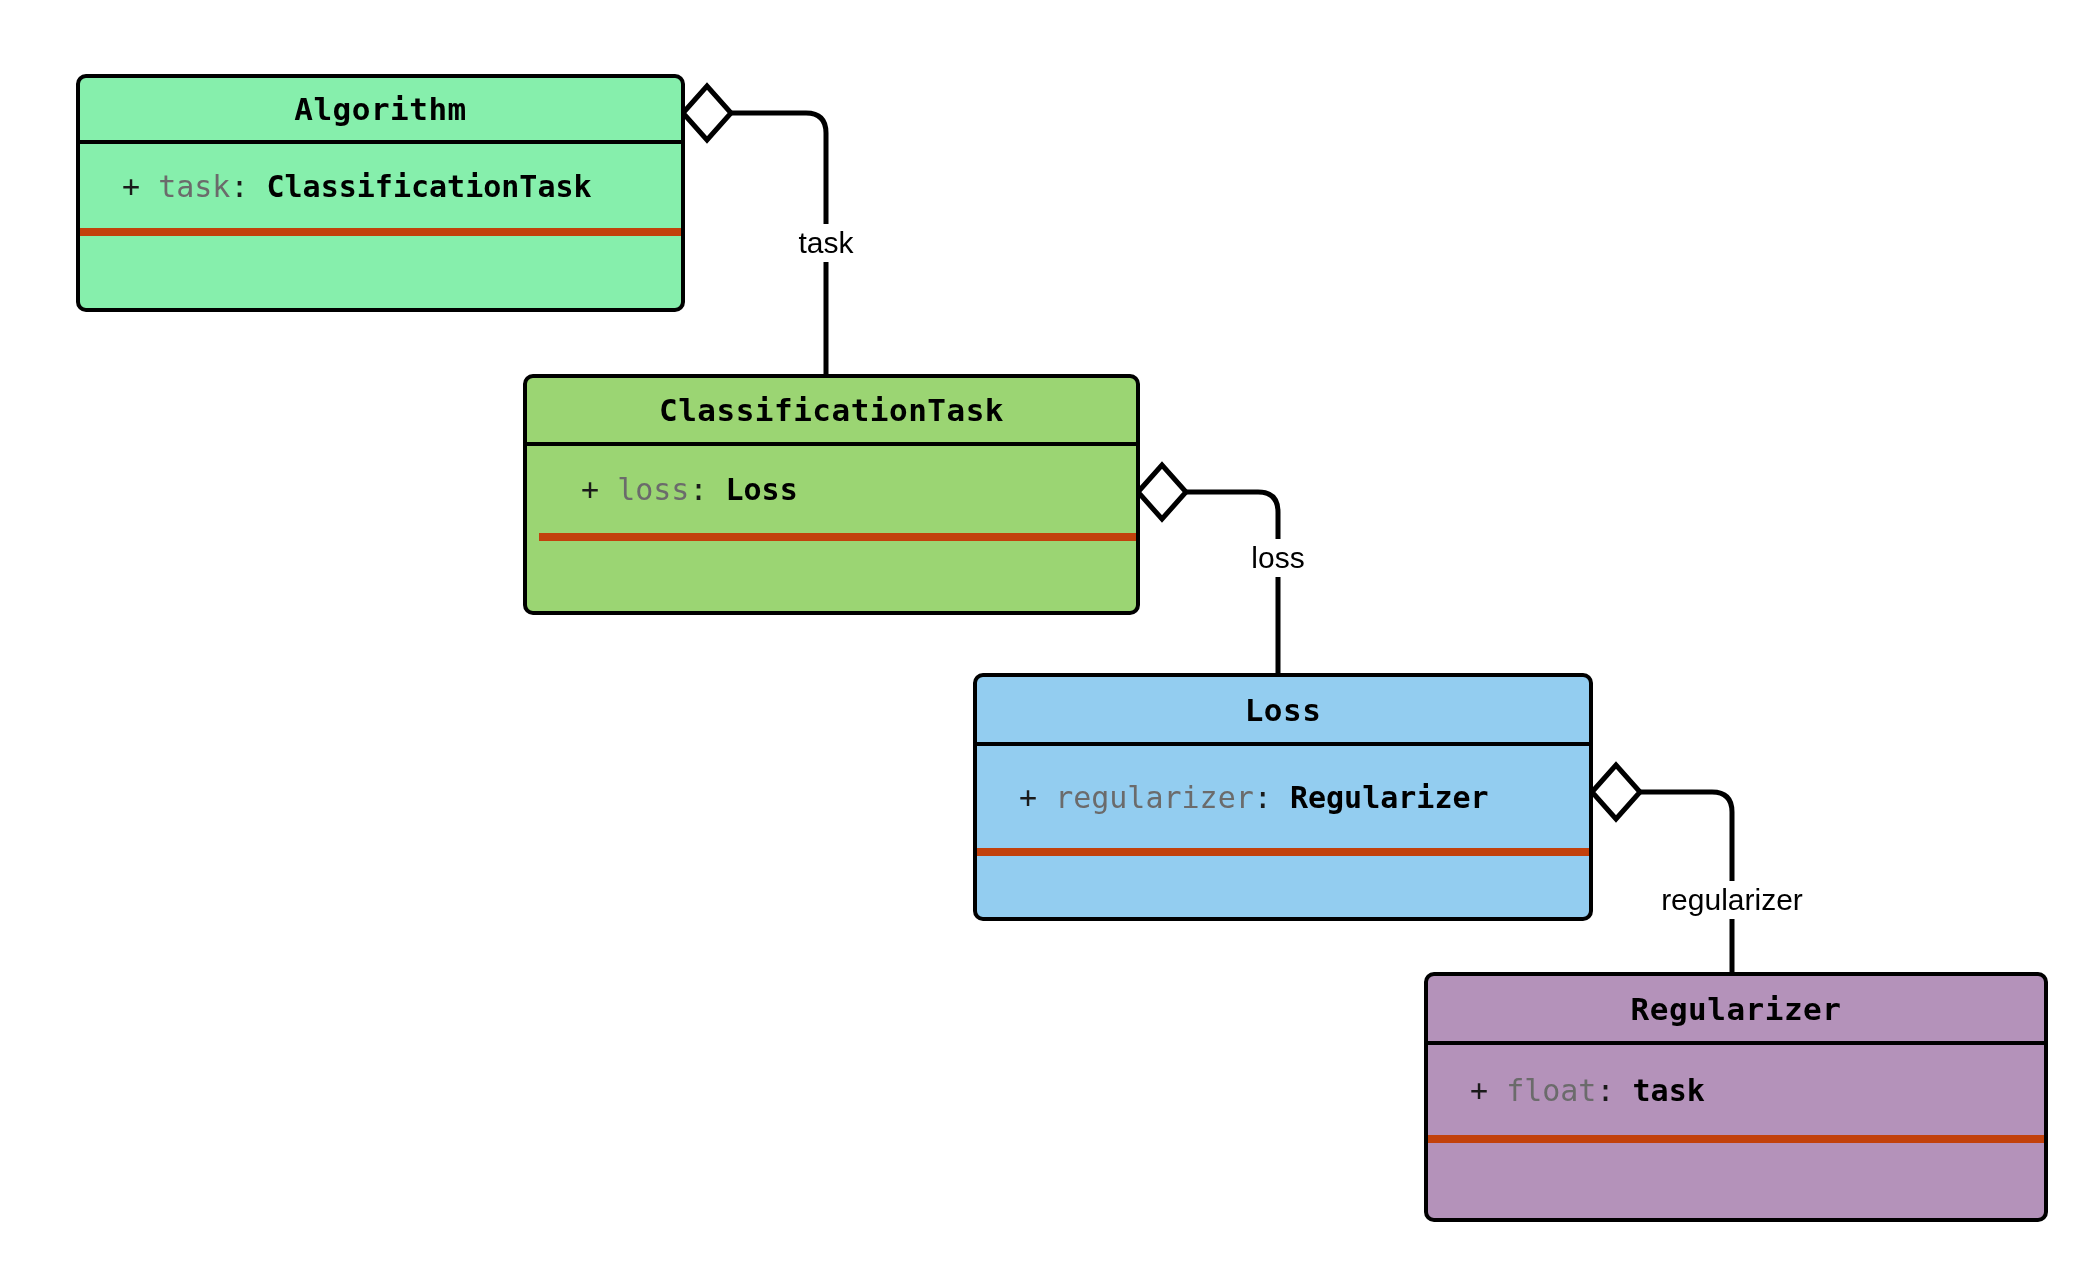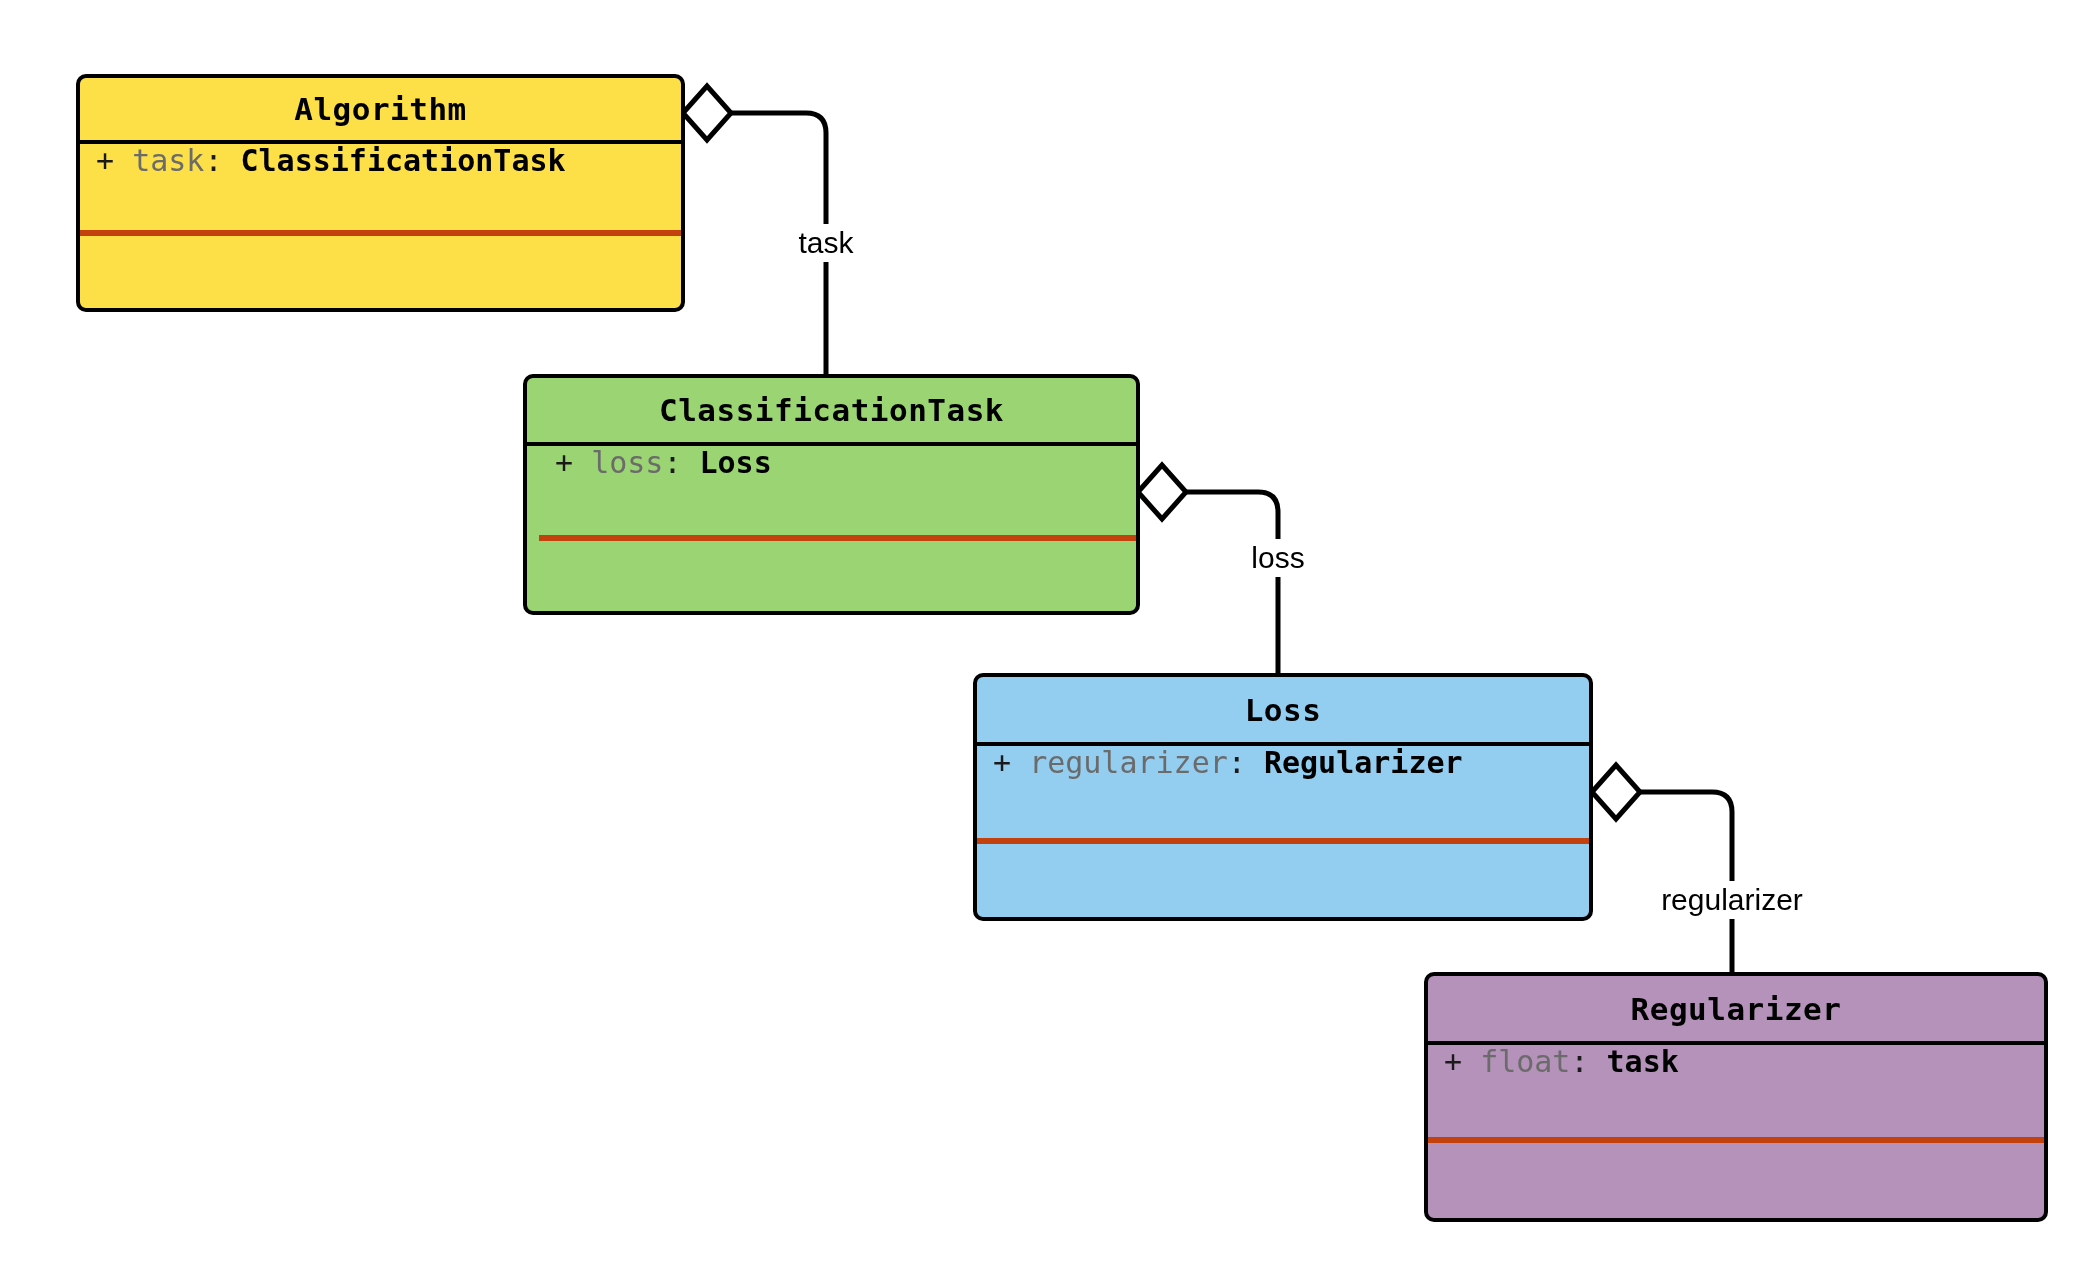--- a/index.html
+++ b/index.html
@@ -34,25 +34,25 @@
     font-weight: bold;
     font-size: 31px;
     letter-spacing: 0.5px;
     color: #000000;
     display: flex;
     align-items: center;
     justify-content: center;
     border-bottom: 4px solid #000000;
   }
   .uml-class .cls-attrs {
-    border-bottom: 6px solid #c2410c;
+    border-bottom: 8px solid #c2410c;
     display: flex;
     flex-direction: column;
-    justify-content: flex-start;
-    padding-left: 16px;
+    justify-content: center;
+    padding-left: 42px;
   }
   .uml-class .cls-methods {
     flex: 1 1 auto;
   }
   .attr-row {
     font-family: "DejaVu Sans Mono", "Liberation Mono", monospace;
     font-size: 30px;
     white-space: nowrap;
     line-height: 1.1;
     color: #111111;
@@ -100,37 +100,37 @@
         <path d="M 1640 792 L 1712 792 Q 1732 792 1732 812 L 1732 972" fill="none" stroke="#000000" stroke-width="5" stroke-linecap="butt"></path>
         <polygon points="1592,792 1616,765 1640,792 1616,819" fill="#ffffff" stroke="#000000" stroke-width="5" stroke-linejoin="miter"></polygon>
       </g>
     </svg>
   <div id="edge-labels">
       <div class="edge-label" style="left: 826px; top: 243px;">task</div>
       <div class="edge-label" style="left: 1278px; top: 558px;">loss</div>
       <div class="edge-label" style="left: 1732px; top: 900px;">regularizer</div>
     </div>
   <div id="class-layer">
-      <div class="uml-class" style="left: 76px; top: 74px; width: 609px; height: 238px; background: #fde047;">
+      <div class="uml-class" style="left: 76px; top: 74px; width: 609px; height: 238px; background: #86efac;">
         <div class="cls-title" style="height: 66px;">Algorithm</div>
         <div class="cls-attrs" style="height: 92px;">
           <div class="attr-row"><span class="attr-vis">+</span>&nbsp;<span class="attr-name">task</span><span class="attr-colon">:</span>&nbsp;<span class="attr-type">ClassificationTask</span></div>
         </div>
         <div class="cls-methods"></div>
       </div>
       <div class="uml-class" style="left: 523px; top: 374px; width: 617px; height: 241px; background: rgb(155, 213, 115);">
         <div class="cls-title" style="height: 68px;">ClassificationTask</div>
         <div class="cls-attrs" style="height: 95px; margin-left: 12px;">
           <div class="attr-row"><span class="attr-vis">+</span>&nbsp;<span class="attr-name">loss</span><span class="attr-colon">:</span>&nbsp;<span class="attr-type">Loss</span></div>
         </div>
         <div class="cls-methods"></div>
       </div>
       <div class="uml-class" style="left: 973px; top: 673px; width: 620px; height: 248px; background: rgb(147, 205, 240);">
         <div class="cls-title" style="height: 69px;">Loss</div>
-        <div class="cls-attrs" style="height: 98px;">
+        <div class="cls-attrs" style="height: 110px;">
           <div class="attr-row"><span class="attr-vis">+</span>&nbsp;<span class="attr-name">regularizer</span><span class="attr-colon">:</span>&nbsp;<span class="attr-type">Regularizer</span></div>
         </div>
         <div class="cls-methods"></div>
       </div>
       <div class="uml-class" style="left: 1424px; top: 972px; width: 624px; height: 250px; background: rgb(180, 146, 186);">
         <div class="cls-title" style="height: 69px;">Regularizer</div>
         <div class="cls-attrs" style="height: 98px;">
           <div class="attr-row"><span class="attr-vis">+</span>&nbsp;<span class="attr-name">float</span><span class="attr-colon">:</span>&nbsp;<span class="attr-type">task</span></div>
         </div>
         <div class="cls-methods"></div>

